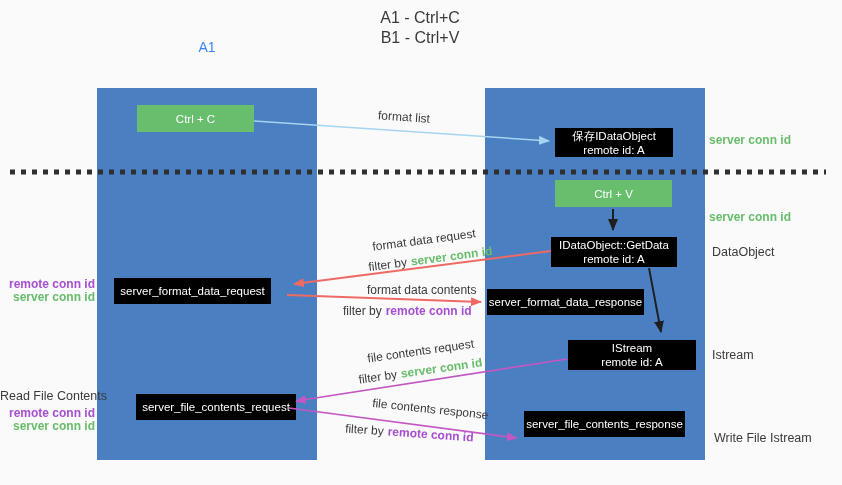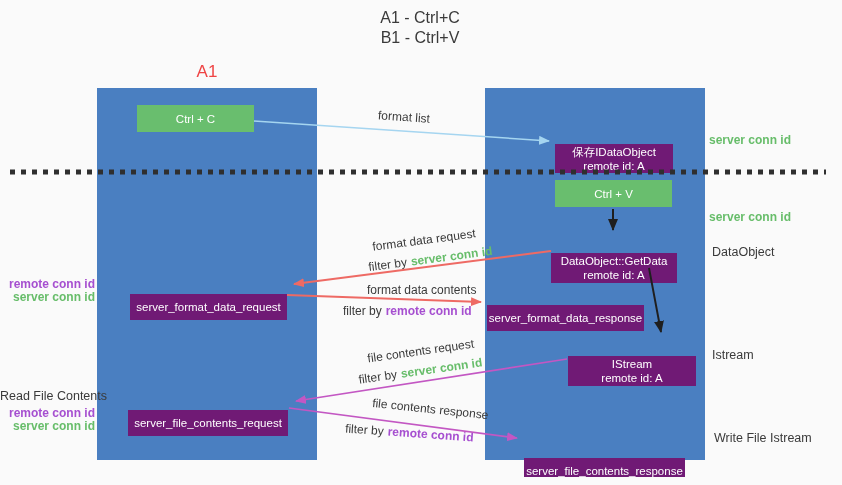--- a/index.html
+++ b/index.html
@@ -4,27 +4,27 @@
 <style>
   html,body{margin:0;padding:0;background:#fafafa;}
   .canvas{
     position:relative;width:842px;height:477px;overflow:hidden;
     background:#fafafa;font-family:"Liberation Sans",sans-serif;
     color:#3a3a3a;
   }
   .title{position:absolute;left:330px;top:8px;width:180px;text-align:center;
     font-size:16px;line-height:20px;color:#3a3a3a;}
   .lane{position:absolute;top:88px;width:220px;height:372px;background:#4a7fc1;}
-  .lane-header{position:absolute;top:64px;width:220px;text-align:center;
-    font-size:17px;line-height:15px;color:#ef4444;}
+  .lane-header{position:absolute;top:40px;width:220px;text-align:center;
+    font-size:14px;line-height:15px;color:#3b82f6;}
   .node{position:absolute;display:flex;flex-direction:column;align-items:center;
     justify-content:center;color:#ffffff;text-align:right;font-size:11.5px;
     line-height:14px;white-space:nowrap;}
   .green{background:#69be6e;}
-  .orange{background:#701a75;margin-top:16px;}
+  .orange{background:#000000;}
   .lbl{position:absolute;white-space:nowrap;font-size:12px;color:#3a3a3a;}
   .c-green{color:#67bd6a;font-weight:bold;}
   .c-purple{color:#a64fd0;font-weight:bold;}
   .gap{margin-left:4px;}
   .side-right{text-align:left;}
   .side-left{text-align:right;}
   svg.overlay{position:absolute;left:0;top:0;pointer-events:none;}
 </style>
 </head>
 <body>
@@ -50,42 +50,42 @@
   <div class="node orange" style="left:555px;top:128px;width:118px;height:29px;">
     <span>保存IDataObject</span>
     <span>remote id: A</span>
   </div>
 
   <div class="node green" style="left:555px;top:180px;width:117px;height:27px;">
     <span>Ctrl + V</span>
   </div>
 
   <div class="node orange" style="left:551px;top:237px;width:126px;height:30px;">
-    <span>DataObject::GetData</span>
+    <span>IDataObject::GetData</span>
     <span>remote id: A</span>
   </div>
 
-  <div class="node orange" style="left:130px;top:278px;width:157px;height:26px;">
+  <div class="node orange" style="left:114px;top:278px;width:157px;height:26px;">
     <span>server_format_data_request</span>
   </div>
 
   <div class="node orange" style="left:487px;top:289px;width:157px;height:26px;">
     <span>server_format_data_response</span>
   </div>
 
   <div class="node orange" style="left:568px;top:340px;width:128px;height:30px;">
     <span>IStream</span>
     <span>remote id: A</span>
   </div>
 
-  <div class="node orange" style="left:128px;top:394px;width:160px;height:26px;">
+  <div class="node orange" style="left:136px;top:394px;width:160px;height:26px;">
     <span>server_file_contents_request</span>
   </div>
 
-  <div class="node orange" style="left:524px;top:442px;width:161px;height:26px;">
+  <div class="node orange" style="left:524px;top:411px;width:161px;height:26px;">
     <span>server_file_contents_response</span>
   </div>
 
   <div class="lbl" style="left:378px;top:110px;transform:rotate(4deg);">format list</div>
 
   <div class="lbl" style="left:372px;top:233px;transform:rotate(-7.5deg);">format data request</div>
   <div class="lbl" style="left:368px;top:252px;transform:rotate(-7.5deg);">
     <span>filter by</span><span class="c-green gap">server conn id</span>
   </div>
 

